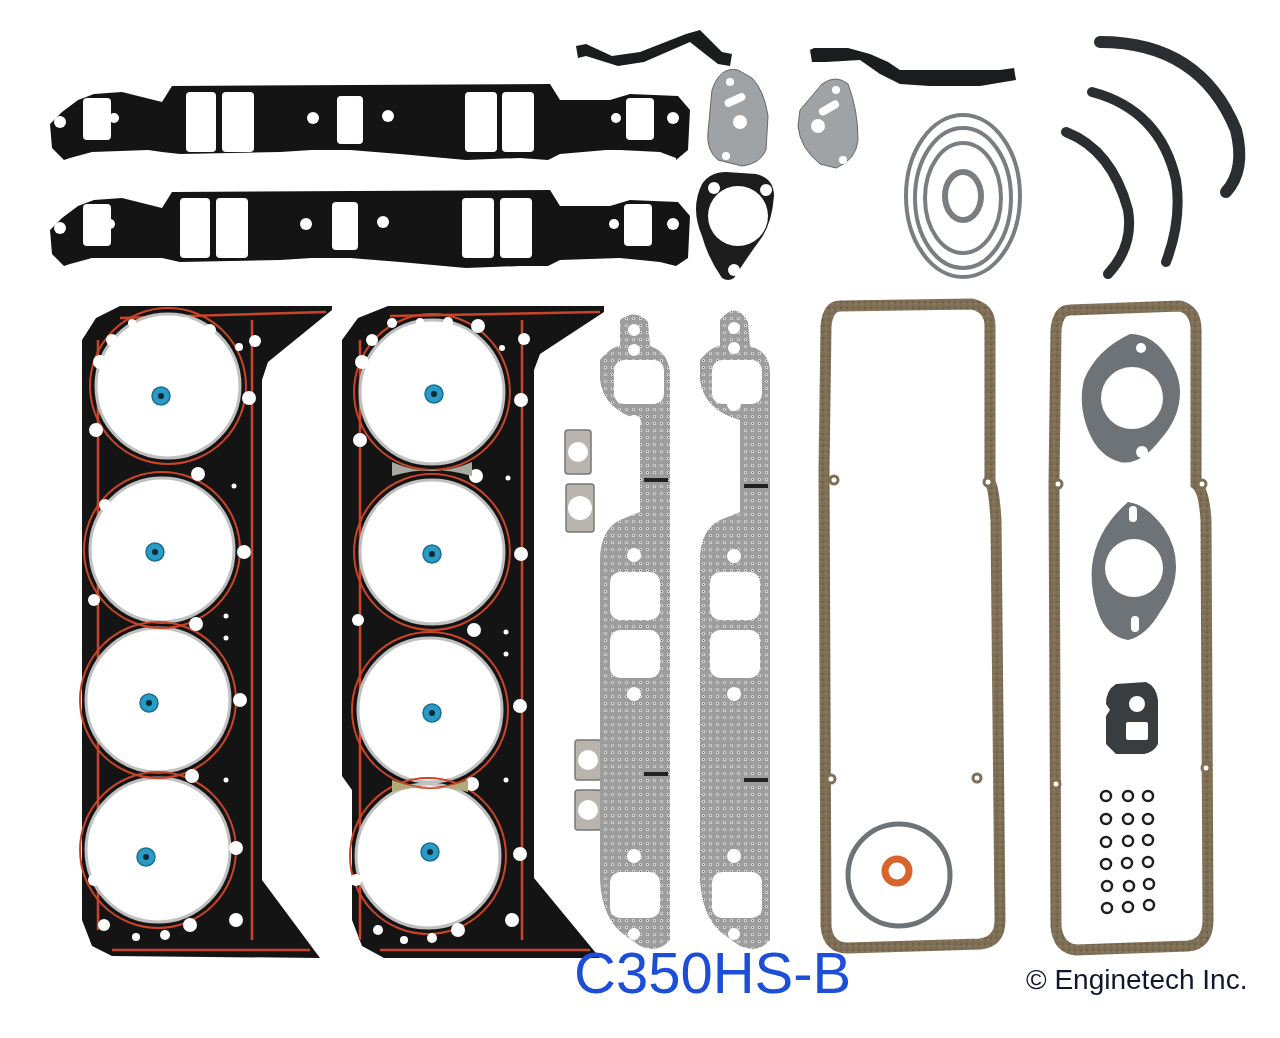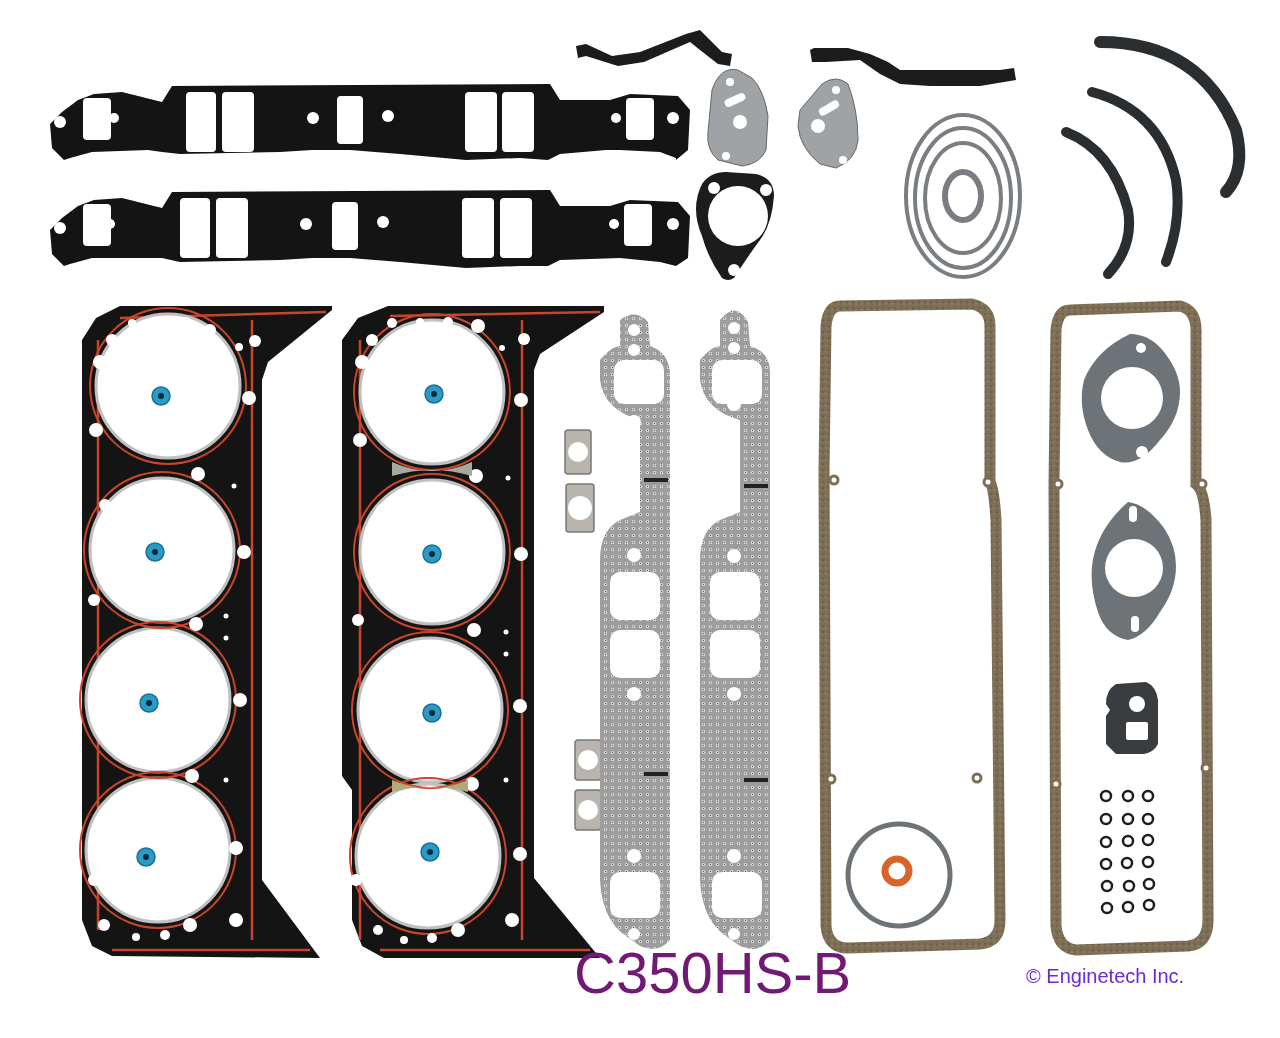--- a/index.html
+++ b/index.html
@@ -1,21 +1,21 @@
 <!DOCTYPE html>
 <html><head>
   <meta charset="utf-8">
   <style>
     html, body { margin: 0; padding: 0; background: #ffffff; }
     body { width: 1280px; height: 1038px; position: relative; overflow: hidden;
            font-family: "Liberation Sans", sans-serif; }
     #canvas { position: absolute; left: 0; top: 0; width: 1280px; height: 1038px; }
-    .part-code { position: absolute; left: 574px; top: 944px; font-size: 58px; color: #701a75;
+    .part-code { position: absolute; left: 574px; top: 944px; font-size: 58px; color: #1d4ed8;
                  font-family: "Liberation Sans", sans-serif; letter-spacing: 0px; line-height: 1; }
-    .copyright { position: absolute; left: 1026px; top: 966px; font-size: 20px; color: #6d28d9;
+    .copyright { position: absolute; left: 1026px; top: 966px; font-size: 28px; color: #0f172a;
                  font-family: "Liberation Sans", sans-serif; line-height: 1; }
   </style>
 </head>
 <body>
 
 <svg id="canvas" width="1280" height="1038" viewBox="0 0 1280 1038" xmlns="http://www.w3.org/2000/svg">
   <defs>
     <pattern id="dots" width="7" height="7" patternUnits="userSpaceOnUse">
       <rect width="7" height="7" fill="#9d9d9d"></rect>
       <circle cx="3.5" cy="3.5" r="1.6" fill="#e8e8e8"></circle>

